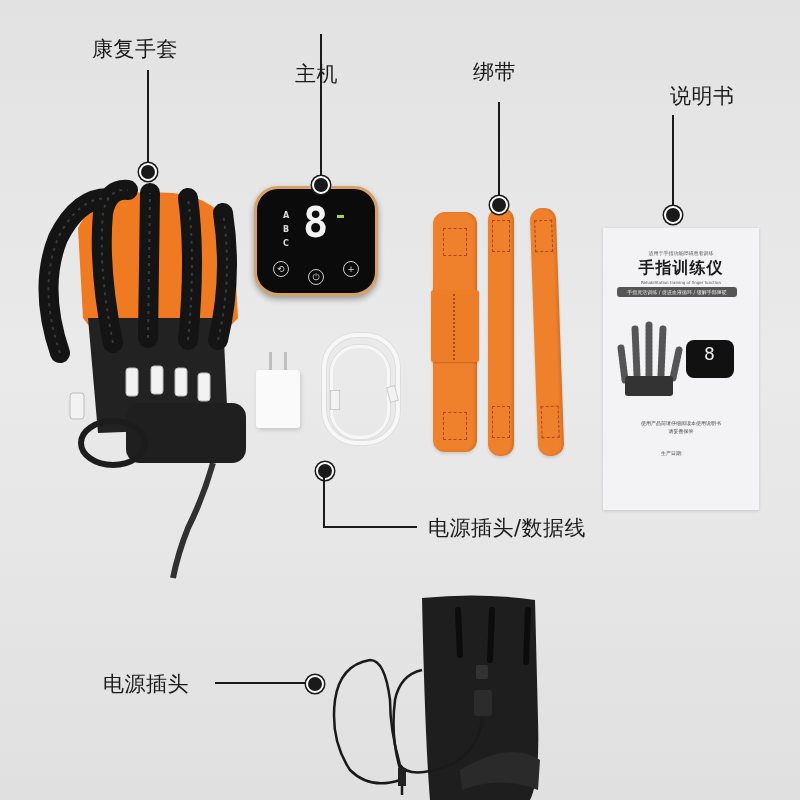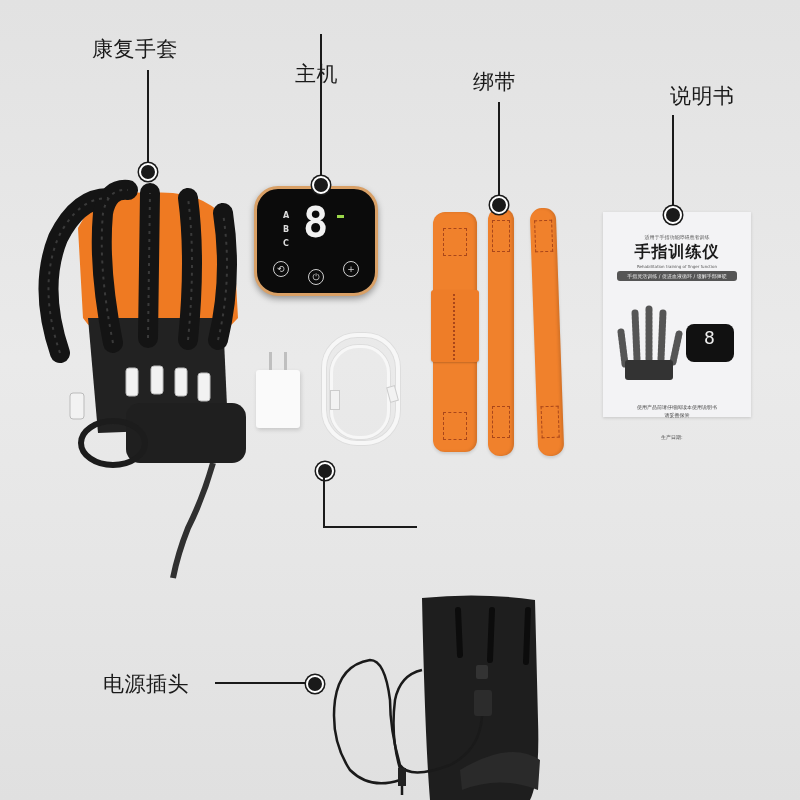--- a/index.html
+++ b/index.html
@@ -10,21 +10,21 @@
   .hline{position:absolute;height:2px;background:#1a1a1a;}
   .dot{position:absolute;width:14px;height:14px;border-radius:50%;background:#1a1a1a;border:2px solid #fff;box-shadow:0 0 0 1.5px #1a1a1a;}
   .abs{position:absolute;}
   
   .ctrl{position:absolute;left:254px;top:186px;width:118px;height:104px;border-radius:24px;background:#0b0b0b;border:3px solid #d9a066;box-shadow:0 3px 6px rgba(0,0,0,.35);}
   .ctrl .abc{position:absolute;left:26px;top:20px;color:#ddd;font-size:8px;line-height:14px;font-weight:bold;}
   .ctrl .digit{position:absolute;left:46px;top:10px;color:#f2f2f2;font-family:"DejaVu Sans Mono",monospace;font-size:42px;font-weight:bold;line-height:48px;}
   .ctrl .seg{position:absolute;left:80px;top:26px;width:7px;height:3px;background:#9bd84a;}
   .btn-ic{position:absolute;width:14px;height:14px;border-radius:50%;border:1.5px solid #cfcfcf;color:#cfcfcf;font-size:9px;line-height:14px;text-align:center;}
   
-  .manual{position:absolute;left:603px;top:212px;width:148px;height:205px;background:#f3f3f5;box-shadow:0 1px 3px rgba(0,0,0,.15);}
+  .manual{position:absolute;left:603px;top:228px;width:148px;height:282px;background:#f3f3f5;box-shadow:0 1px 3px rgba(0,0,0,.15);padding-left:8px;}
   .manual .sub{position:absolute;left:0;width:100%;text-align:center;font-size:5px;color:#555;}
   .manual .title{position:absolute;left:0;top:30px;width:100%;text-align:center;font-size:16px;font-weight:bold;color:#1a1a1a;letter-spacing:1px;}
   .manual .band{position:absolute;left:14px;top:59px;width:120px;height:10px;background:#555;border-radius:3px;color:#eee;font-size:5px;line-height:10px;text-align:center;}
   .manual .mini-ctrl{position:absolute;left:83px;top:112px;width:48px;height:38px;border-radius:8px;background:#111;}
   .manual .mini-ctrl span{position:absolute;left:18px;top:3px;color:#eee;font-family:"DejaVu Sans Mono",monospace;font-size:18px;}
   .manual .foot{position:absolute;left:0;width:100%;text-align:center;font-size:5px;color:#444;}
   
   .strap{position:absolute;background:#f0812c;border-radius:12px;box-shadow:inset -2px 0 3px rgba(0,0,0,.12),0 2px 3px rgba(0,0,0,.12);}
   .strap .patch{position:absolute;border:1px dashed #a9461a;}
   
@@ -87,21 +87,21 @@
       <div>B</div>
       <div>C</div>
     </div>
     <div class="digit">8</div>
     <div class="seg"></div>
     <div class="btn-ic" style="left:16px;top:72px;">⟲</div>
     <div class="btn-ic" style="left:51px;top:80px;">⏻</div>
     <div class="btn-ic" style="left:86px;top:72px;">+</div>
   </div>
 
-  <div class="label" style="left:473px;top:68px;">绑带</div>
+  <div class="label" style="left:473px;top:58px;">绑带</div>
   <div class="vline" style="left:498px;top:102px;height:96px;"></div>
   <div class="dot" style="left:490px;top:196px;z-index:3;"></div>
 
   <div class="strap" style="left:433px;top:212px;width:44px;height:240px;">
     <div class="patch" style="left:10px;top:16px;width:22px;height:26px;"></div>
     <div class="abs" style="left:-2px;top:78px;width:48px;height:72px;background:#ee7d28;border-radius:3px;box-shadow:0 1px 2px rgba(0,0,0,.2);"></div>
     <div class="abs" style="left:20px;top:82px;width:2px;height:66px;border-left:2px dotted #a9461a;"></div>
     <div class="patch" style="left:10px;top:200px;width:22px;height:26px;"></div>
   </div>
   <div class="strap" style="left:488px;top:208px;width:26px;height:248px;">
@@ -145,20 +145,21 @@
     <div class="prong" style="left:28px;"></div>
   </div>
   <div class="cable"></div>
   <div class="cable2"></div>
   <div class="abs" style="left:330px;top:390px;width:8px;height:18px;background:#f2f2f2;border:1px solid #ccc;"></div>
   <div class="abs" style="left:388px;top:386px;width:7px;height:14px;background:#f2f2f2;border:1px solid #ccc;transform:rotate(-15deg);"></div>
 
   <div class="dot" style="left:316px;top:462px;"></div>
   <div class="vline" style="left:323px;top:476px;height:52px;"></div>
   <div class="hline" style="left:323px;top:526px;width:94px;"></div>
+  <div class="label" style="left:428px;top:514px;">电源插头/数据线</div>
 
   <div class="label" style="left:103px;top:670px;">电源插头</div>
   <div class="hline" style="left:215px;top:682px;width:92px;"></div>
   <div class="dot" style="left:306px;top:675px;z-index:3;"></div>
 
   <svg class="abs" style="left:330px;top:590px;" width="240" height="210" viewBox="0 0 240 210">
     <path d="M92 8 Q150 2 205 10 L208 130 Q210 190 200 210 L100 210 Q95 150 92 8 Z" fill="#1e1e1e"></path>
     <g stroke="#0c0c0c" stroke-width="6" stroke-linecap="round" fill="none">
       <path d="M128 20 L130 65"></path>
         <path d="M162 20 L160 70"></path>

